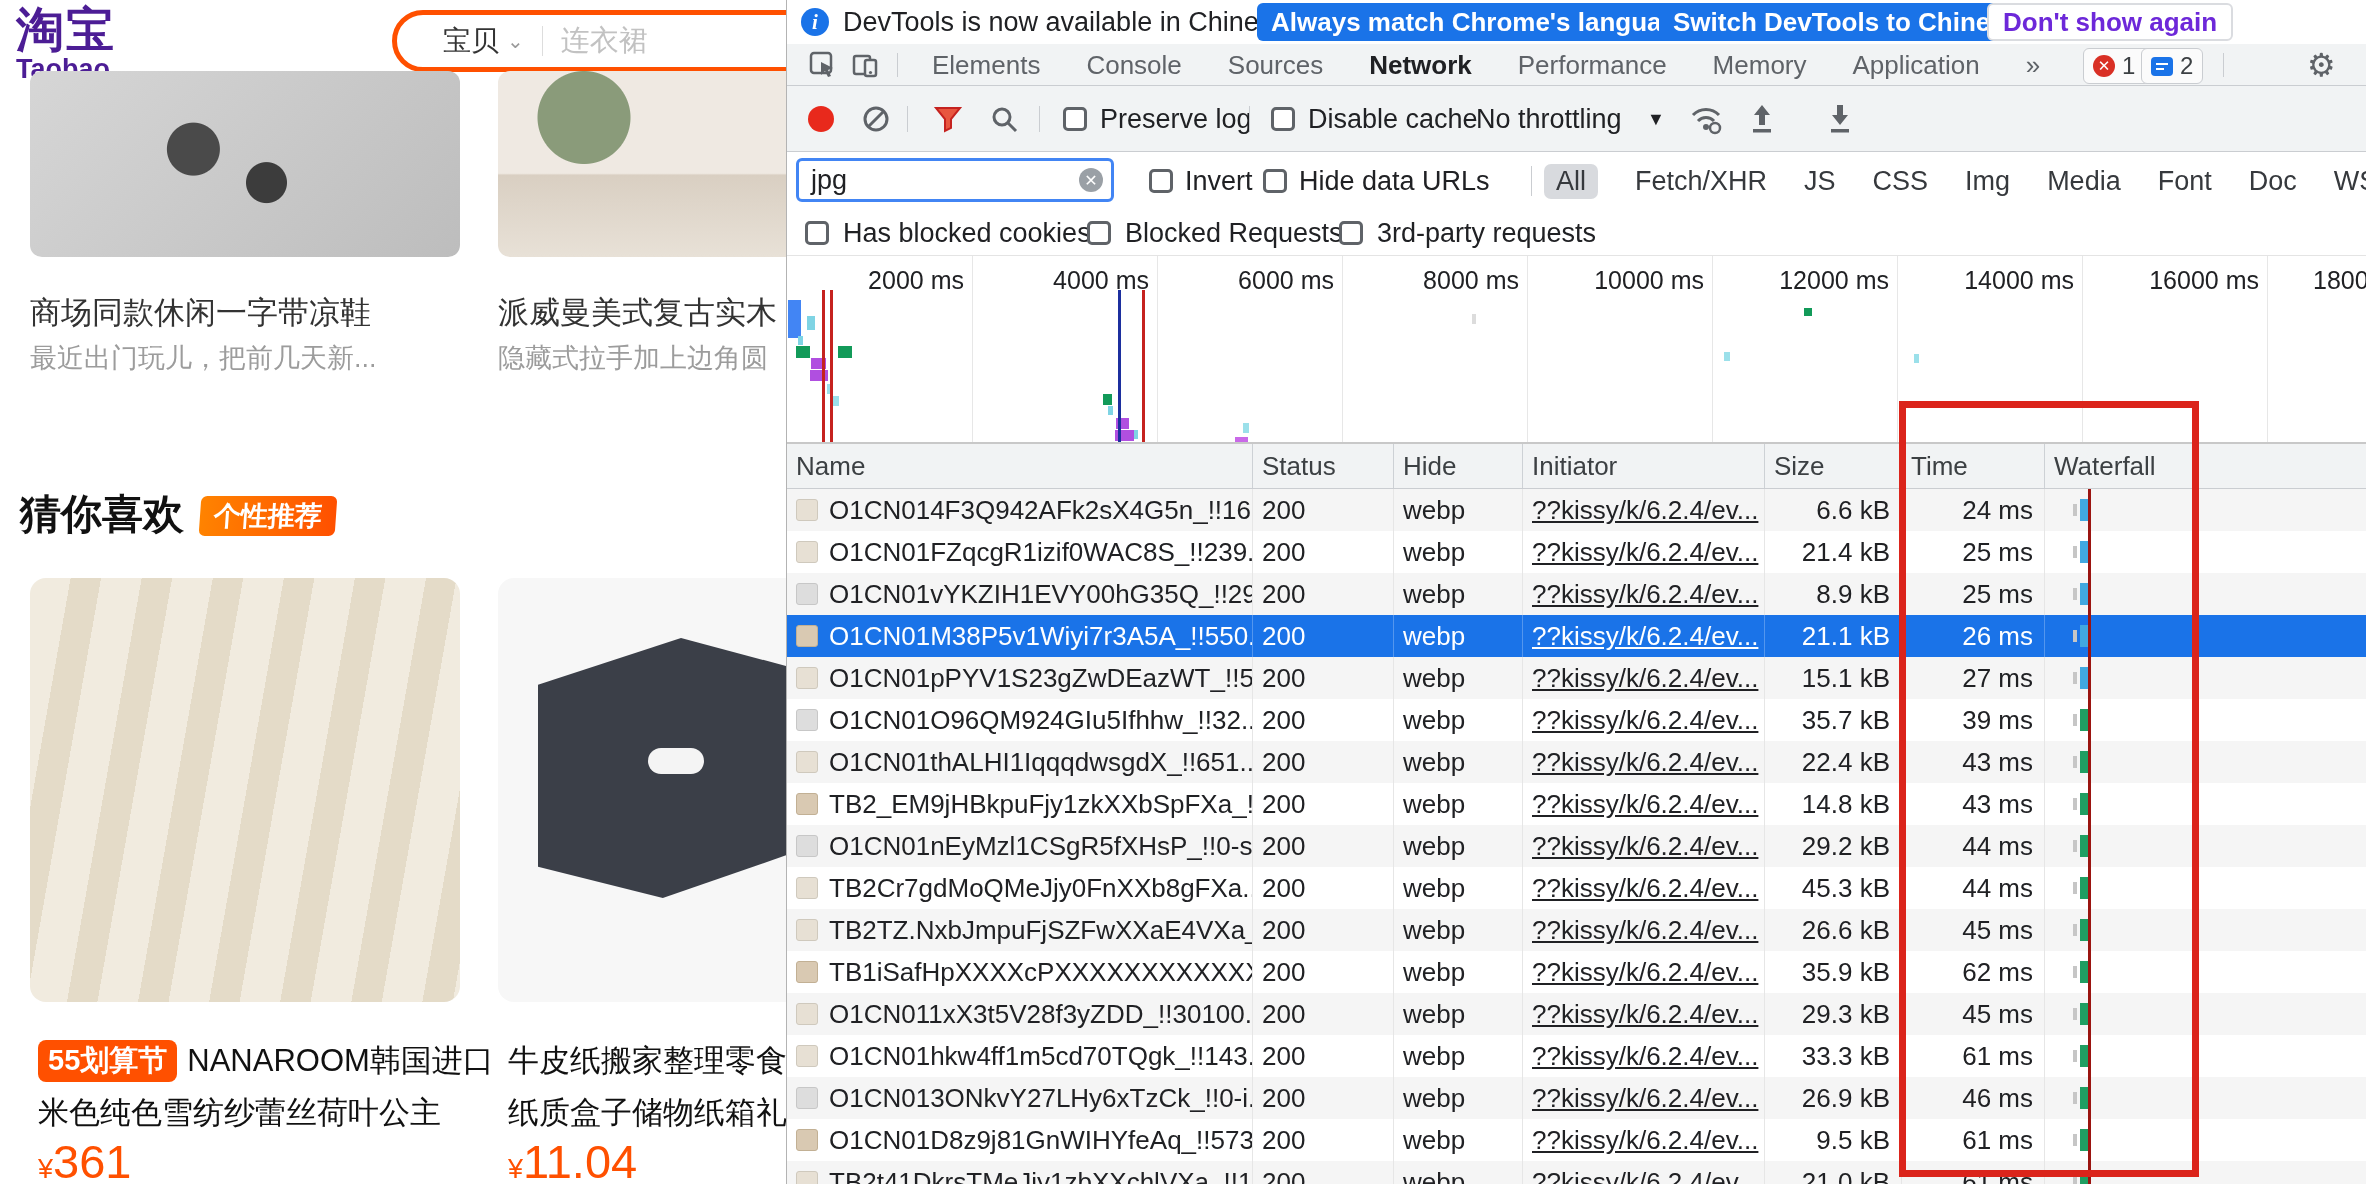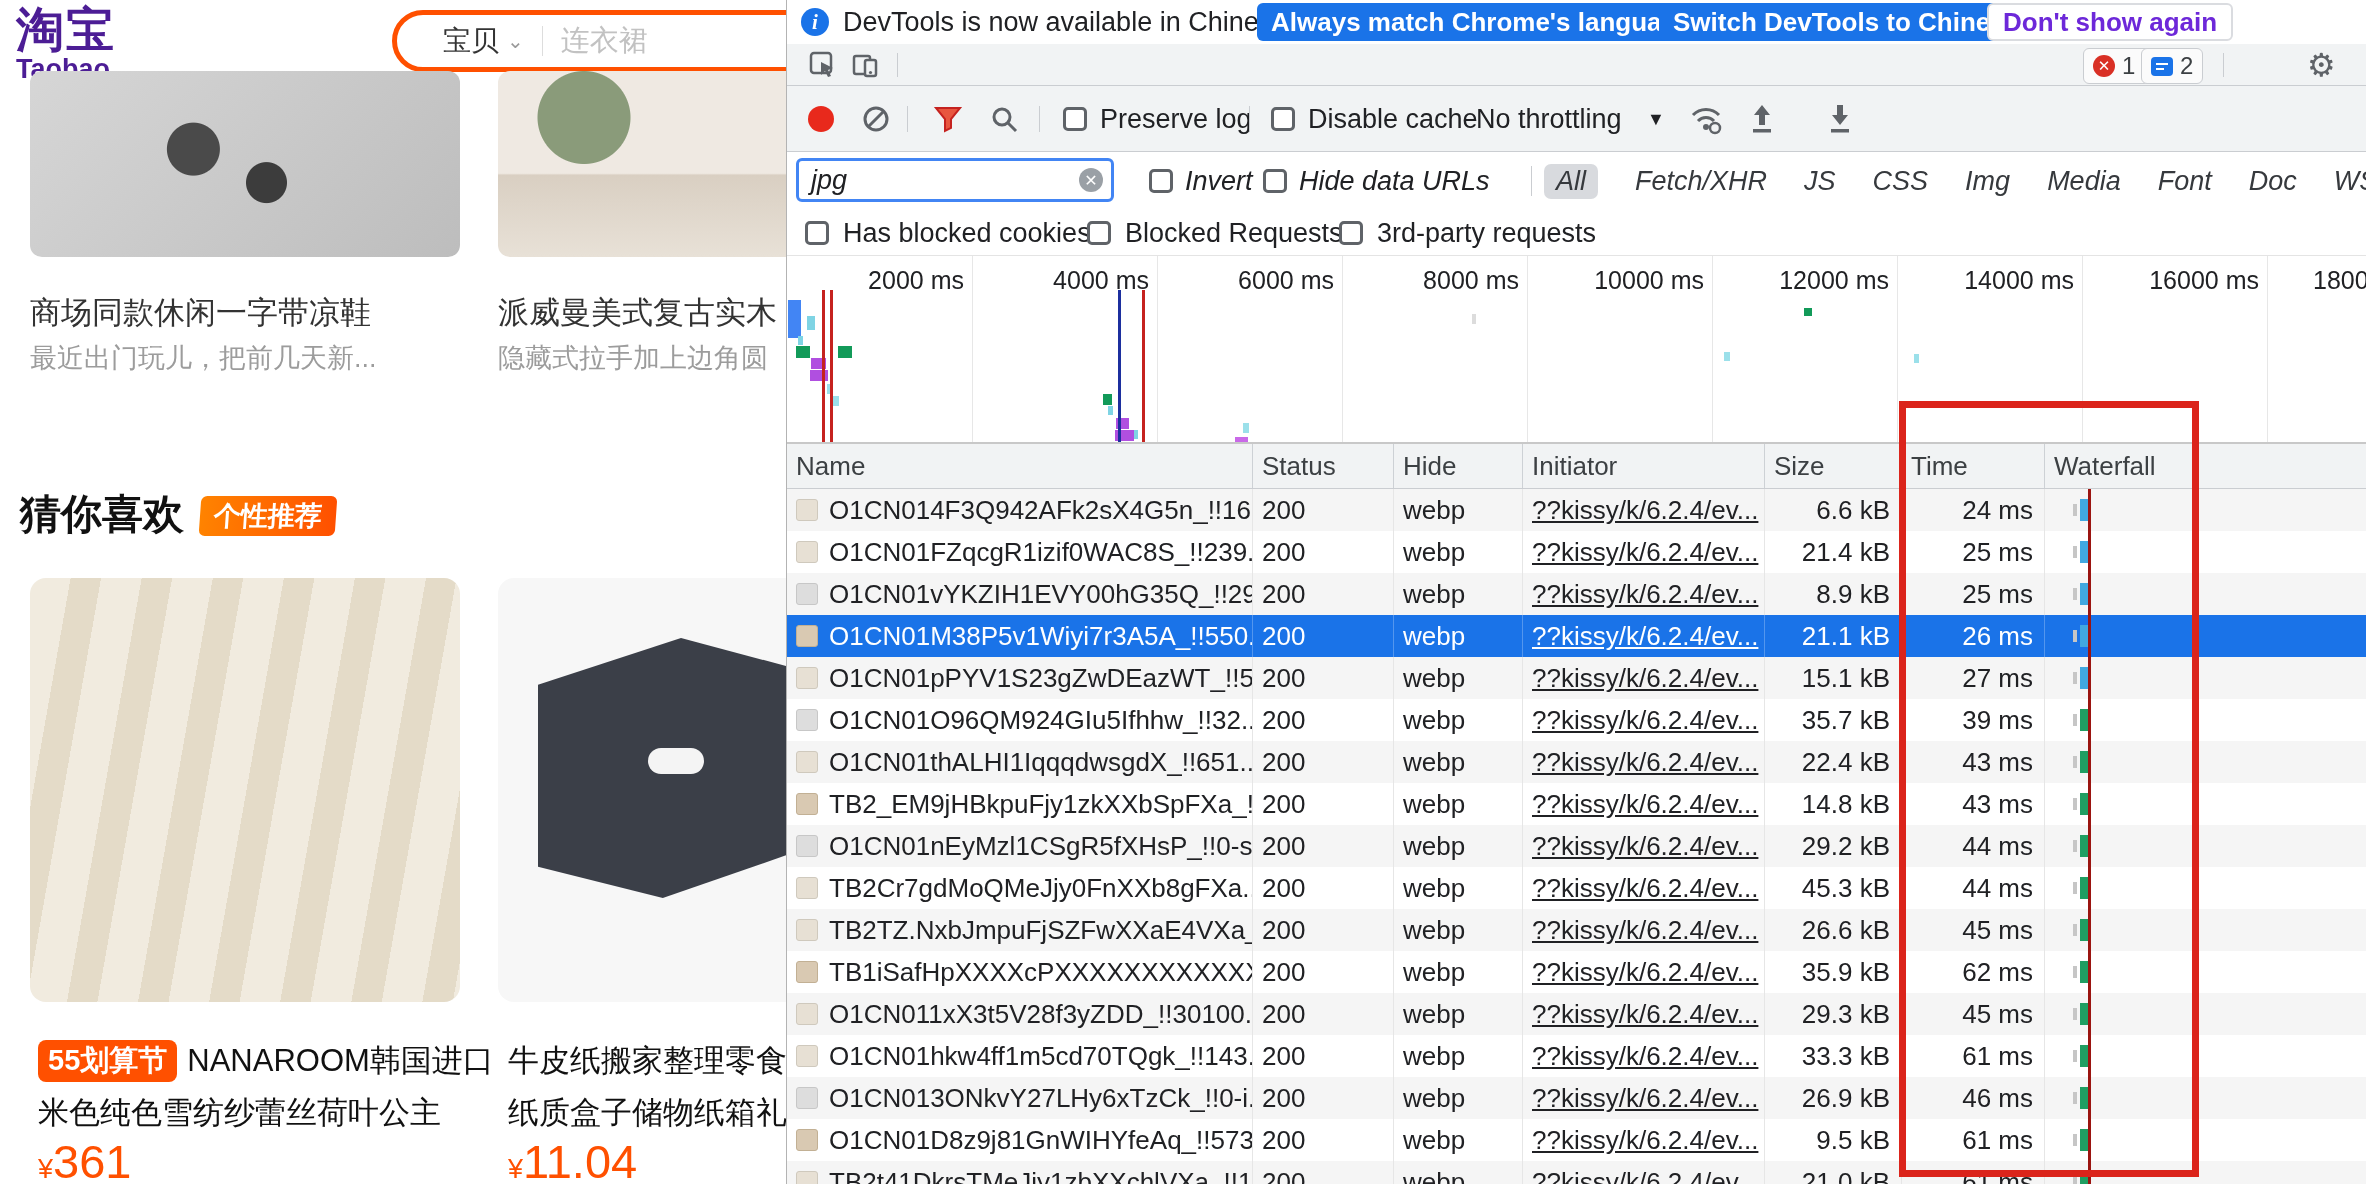--- a/index.html
+++ b/index.html
@@ -67,21 +67,21 @@
     background-image:linear-gradient(#fff,#fff),linear-gradient(#fff,#fff);
     background-size:12px 2px,8px 2px;background-position:5px 6px,5px 11px;background-repeat:no-repeat;}
   .badge-num{font-size:24px;color:#3c4043;}
   .gear{position:absolute;top:2px;font-size:32px;color:#5f6368;}
   #nettools{position:absolute;left:0;top:86px;width:1580px;height:66px;background:#f1f3f4;border-bottom:1px solid #cacdd1;box-sizing:border-box;padding-left:16px;}
   .nt{position:absolute;top:0;height:66px;display:flex;align-items:center;}
   .rec-dot{width:26px;height:26px;border-radius:50%;background:#e8291c;}
   .cb{width:24px;height:24px;border:3px solid #5f6368;border-radius:5px;background:#fff;box-sizing:border-box;}
   .nt-label{font-size:27px;color:#202124;white-space:nowrap;}
   .caret{font-size:18px;color:#202124;}
-  #filterrow{position:absolute;left:0;top:152px;width:1528px;height:58px;background:#fff;font-style:italic;}
+  #filterrow{position:absolute;left:0;top:152px;width:1528px;height:58px;background:#fff;}
   #filterbox{position:absolute;left:9px;top:6px;width:318px;height:44px;border:3px solid #4285f4;border-radius:6px;
     background:#fff;box-sizing:border-box;display:flex;align-items:center;}
   #filterbox .ftxt{margin-left:12px;font-size:27px;color:#202124;flex:1;}
   #filterbox .fclear{margin-right:8px;width:24px;height:24px;border-radius:50%;background:#9aa0a6;color:#fff;
     font-size:16px;display:flex;align-items:center;justify-content:center;}
   .fl{position:absolute;top:0;height:58px;display:flex;align-items:center;}
   .pill-all{background:#d8dade;border-radius:7px;padding:2px 12px;text-align:right;}
   #chips{position:absolute;left:757px;top:0;height:58px;display:flex;align-items:center;gap:37px;}
   .chip{font-size:27px;color:#36393d;white-space:nowrap;}
   #cbrow{position:absolute;left:0;top:210px;width:1580px;height:46px;background:#fff;border-bottom:1px solid #e4e4e4;box-sizing:border-box;}
@@ -181,20 +181,30 @@
       <svg class="tb-ic" style="left:22px;" viewBox="0 0 28 28">
         <rect x="2" y="2" width="20" height="20" rx="3" fill="none" stroke="#5f6368" stroke-width="2.5"></rect>
         <path d="M12 11 L24 17 L19 19 L22 25 L19 26 L16 20 L12 24 Z" fill="#5f6368"></path>
       </svg>
       <svg class="tb-ic" style="left:64px;" viewBox="0 0 28 28">
         <rect x="3" y="5" width="16" height="18" rx="2" fill="none" stroke="#5f6368" stroke-width="2.5"></rect>
         <rect x="14" y="9" width="11" height="16" rx="2" fill="#f1f3f4" stroke="#5f6368" stroke-width="2.5"></rect>
         <circle cx="19.5" cy="21.5" r="1.6" fill="#5f6368"></circle>
       </svg>
       <div class="vsep" style="left:110px;top:9px;height:24px;"></div>
+      <div id="tabs">
+          <div class="tab">Elements</div>
+          <div class="tab">Console</div>
+          <div class="tab">Sources</div>
+          <div class="tab active">Network</div>
+          <div class="tab">Performance</div>
+          <div class="tab">Memory</div>
+          <div class="tab">Application</div>
+          <div class="tab">»</div>
+        </div>
       <div class="badge-pill" style="left:1296px;">
         <span class="err-ic">✕</span>
         <span class="badge-num">1</span>
         <span class="warn-ic">⚠</span>
         <span class="badge-num">2</span>
       </div>
       <div class="badge-pill" style="left:1354px;">
         <span class="iss-ic"></span>
         <span class="badge-num">2</span>
       </div>

